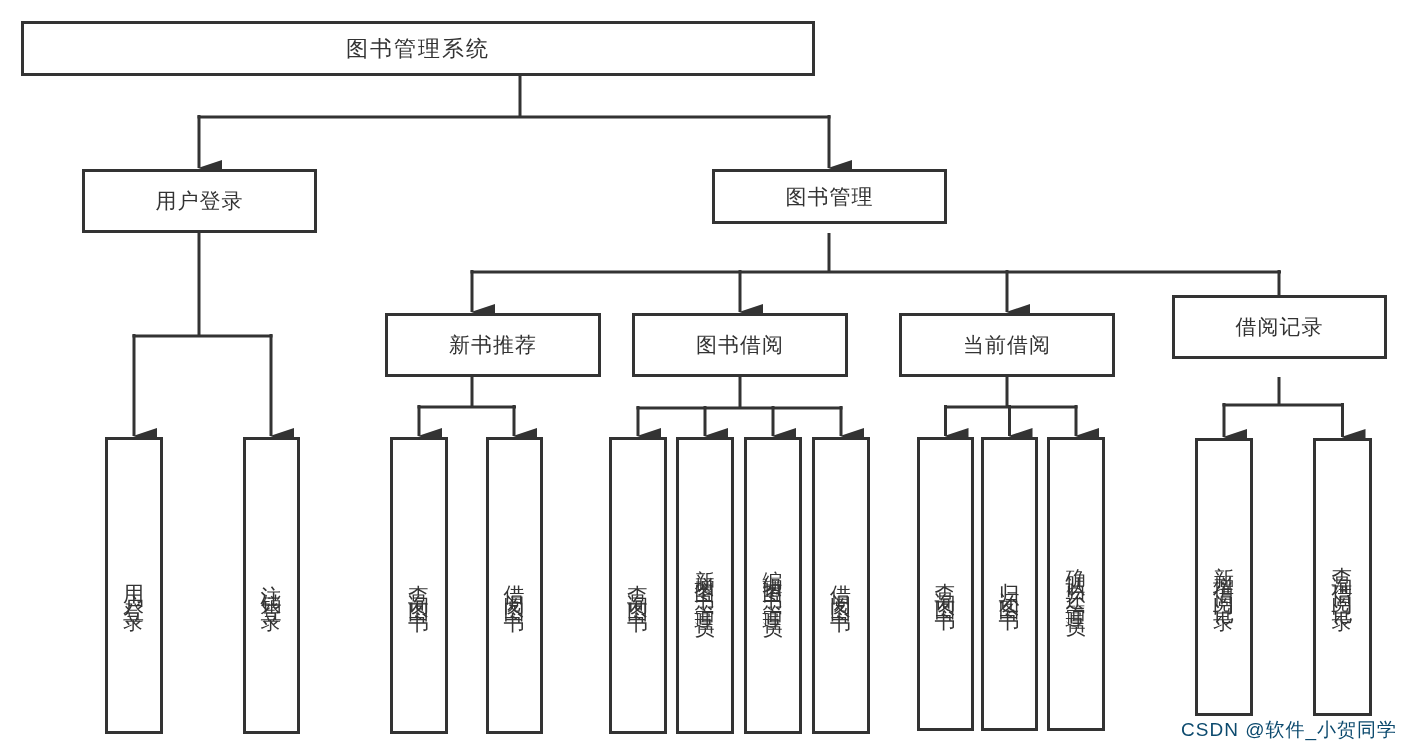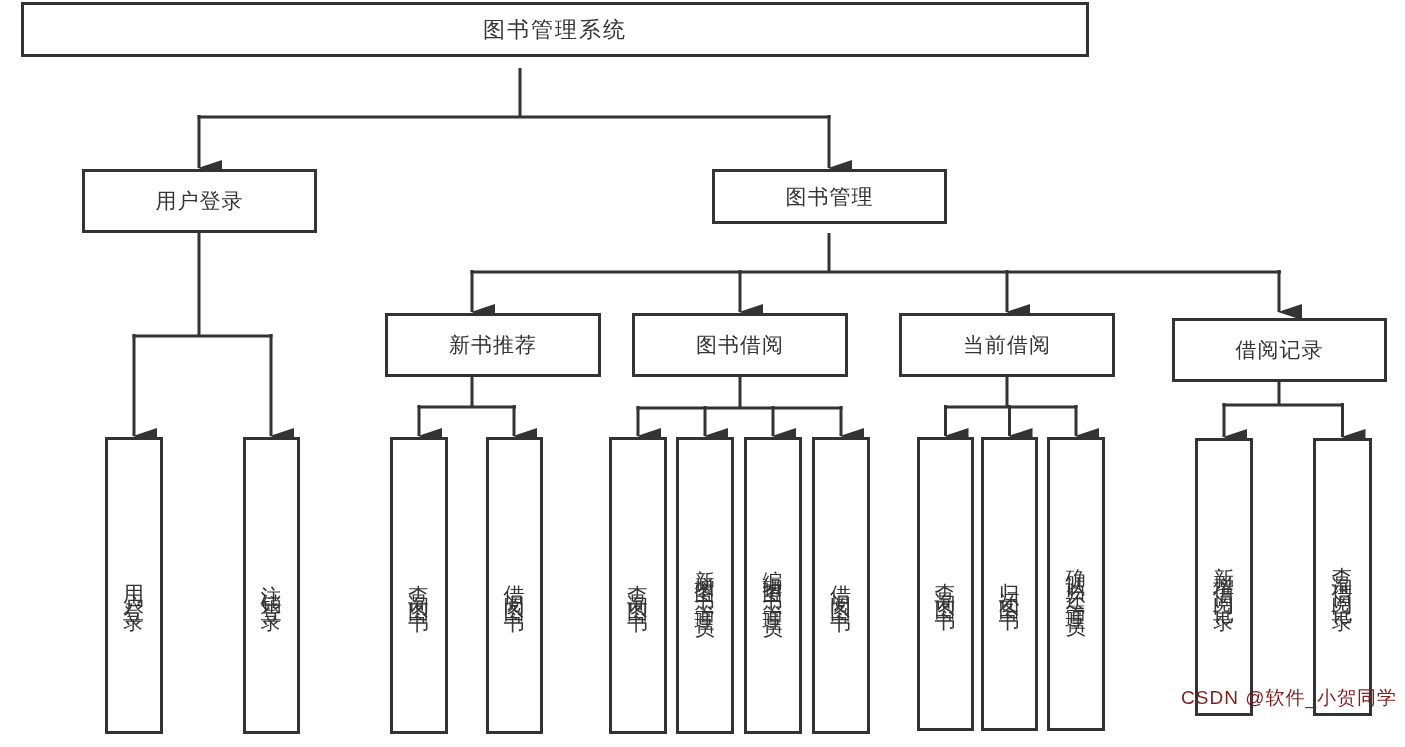--- a/index.html
+++ b/index.html
@@ -34,24 +34,24 @@
   .vlabel {
     writing-mode: vertical-rl;
     font-size: 21px;
     letter-spacing: 9px;
     line-height: 1;
     white-space: nowrap;
   }
   .vlabel.long { letter-spacing: 7px; font-size: 20px; }
   .watermark {
     position: absolute;
-    top: 685px;
+    top: 717px;
     right: 8px;
     font-size: 19px;
-    color: #7f1d1d;
+    color: #0c4a6e;
     letter-spacing: 1px;
     white-space: nowrap;
     margin-left: 33px;
   }
 </style>
 </head>
 <body>
 
 <div class="canvas">
 
@@ -98,29 +98,29 @@
       <line x1="1009.5" y1="405" x2="1009.5" y2="436" marker-end="url(#ah)"></line>
       <line x1="1076" y1="405" x2="1076" y2="436" marker-end="url(#ah)"></line>
 
       <line x1="1279" y1="377" x2="1279" y2="405"></line>
       <line x1="1222.5" y1="405" x2="1344" y2="405"></line>
       <line x1="1224" y1="403" x2="1224" y2="437" marker-end="url(#ah)"></line>
       <line x1="1342.5" y1="403" x2="1342.5" y2="437" marker-end="url(#ah)"></line>
     </g>
   </svg>
 
-  <div class="node root-node" style="left:21px; top:2px; width:1068px; height:55px;">图书管理系统</div>
+  <div class="node root-node" style="left:21px; top:21px; width:794px; height:55px;">图书管理系统</div>
 
   <div class="node hnode" style="left:82px; top:169px; width:235px; height:64px;">用户登录</div>
   <div class="node hnode" style="left:712px; top:169px; width:235px; height:55px;">图书管理</div>
 
   <div class="node hnode" style="left:364px; top:313px; width:216px; height:64px;margin-left:21px;">新书推荐</div>
   <div class="node hnode" style="left:899px; top:313px; width:216px; height:64px;">当前借阅</div>
   <div class="node hnode" style="left:632px; top:313px; width:216px; height:64px;">图书借阅</div>
-  <div class="node hnode" style="left:1172px; top:318px; width:215px; height:64px;">借阅记录</div>
+  <div class="node hnode" style="left:1172px; top:295px; width:215px; height:64px;">借阅记录</div>
 
   <div class="node leaf" style="left:105px; top:437px; width:58px; height:297px;">
     <span class="vlabel">用户登录</span>
   </div>
   <div class="node leaf" style="left:243px; top:437px; width:57px; height:297px;">
     <span class="vlabel">注销登录</span>
   </div>
 
   <div class="node leaf" style="left:390px; top:437px; width:58px; height:297px;">
     <span class="vlabel">查询图书</span>

